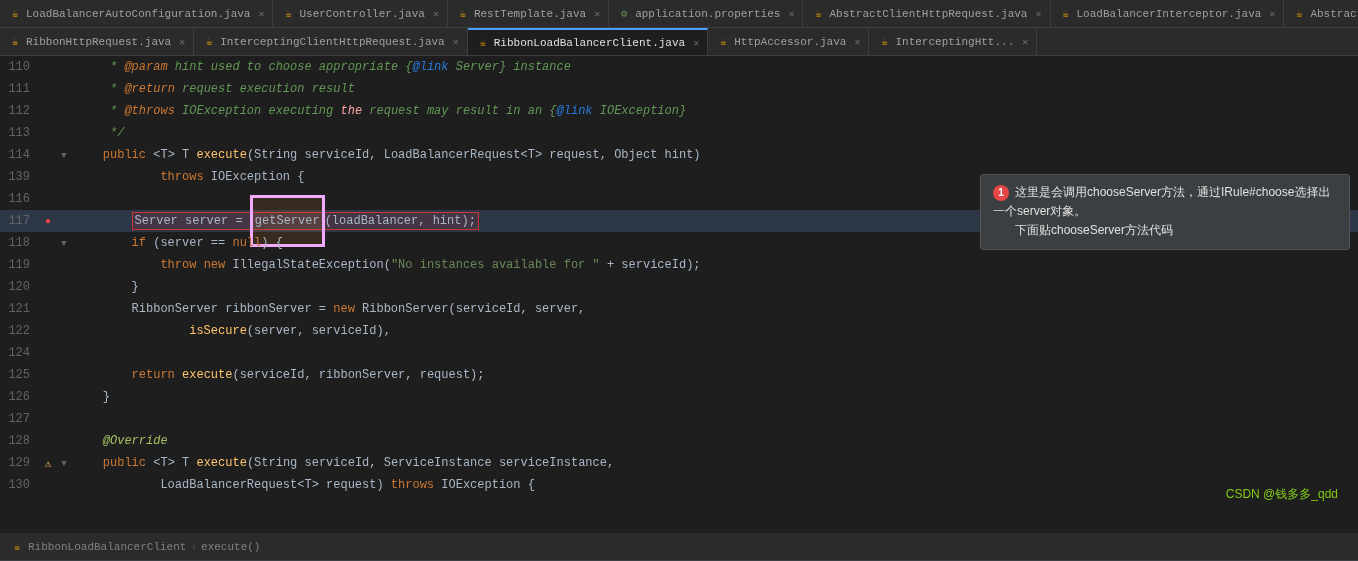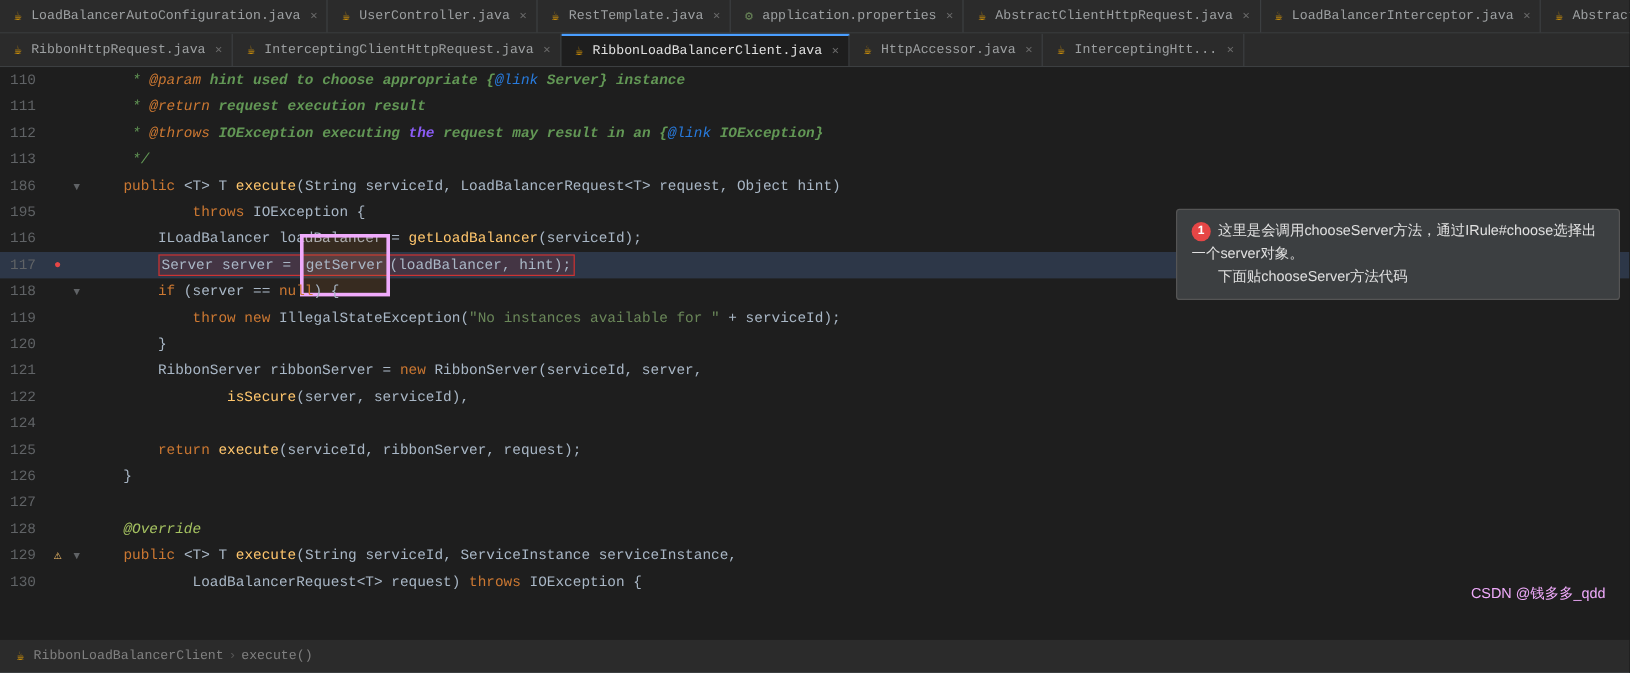--- a/index.html
+++ b/index.html
@@ -111,23 +111,23 @@
       white-space: pre;
       font-size: 12px;
       padding-left: 2px;
     }
     .c-comment { color: #629755; font-style: italic; }
     .c-keyword { color: #cc7832; font-family: Liberation Mono, monospace; }
     .c-string { color: #6a8759; }
     .c-annotation { color: #a5c261; font-style: italic; }
     .c-method { color: #ffc66d; }
     .c-tag { color: #cc7832; font-style: italic; margin-top: 28px; }
-    .c-white { color: #8b5cf6; }
+    .c-white { color: #fca5a5; }
     .c-link { color: #287bde; font-style: italic; }
-    .c-italic { font-style: italic; font-weight: bold; }
+    .c-italic { font-style: italic; }
 
     .fold-icon {
       width: 12px;
       height: 12px;
       display: inline-flex;
       align-items: center;
       justify-content: center;
       color: #606366;
       font-size: 9px;
       cursor: pointer;
@@ -181,21 +181,21 @@
       border-bottom: 1px solid #3c3f41;
       gap: 4px;
     }
     .breadcrumb-sep { color: #555; }
 
     
     .watermark {
       position: absolute;
       bottom: 30px;
       right: 20px;
-      color: #f0abfc;
+      color: #84cc16;
       font-size: 12px;
       font-family: Arial, sans-serif;
     }
 
     
     .icon-java { color: #f0a500; }
     .icon-props { color: #6a8759; }
 
     .gutter-fold {
       width: 14px;
@@ -296,38 +296,37 @@
     </div>
 
     <div class="code-line">
       <span class="line-num">113</span>
       <span class="line-gutter"></span>
       <span class="gutter-fold"></span>
       <span class="line-content"><span class="c-comment">     */</span></span>
     </div>
 
     <div class="code-line">
-      <span class="line-num">186</span>
+      <span class="line-num">114</span>
       <span class="line-gutter"></span>
       <span class="gutter-fold"><span class="fold-icon">▼</span></span>
       <span class="line-content">    <span class="c-keyword">public</span> &lt;T&gt; T <span class="c-method">execute</span>(String serviceId, LoadBalancerRequest&lt;T&gt; request, Object hint)</span>
     </div>
 
     <div class="code-line">
-      <span class="line-num">195</span>
+      <span class="line-num">139</span>
       <span class="line-gutter"></span>
       <span class="gutter-fold"></span>
       <span class="line-content">            <span class="c-keyword">throws</span> IOException {</span>
     </div>
 
     <div class="code-line">
       <span class="line-num">116</span>
       <span class="line-gutter"></span>
       <span class="gutter-fold"></span>
-      <span class="line-content">        ILoadBalancer loadBalancer = <span class="c-method">getLoadBalancer</span>(serviceId);</span>
     </div>
 
     <div class="code-line line-highlighted">
       <span class="line-num">117</span>
       <span class="line-gutter" style="color:#e64646; font-size:10px; font-weight:bold;">●</span>
       <span class="gutter-fold"></span>
       <span class="line-content">        <span style="display:inline;border:1px solid #cc3333;padding:1px 2px;background:rgba(200,50,50,0.15);">Server server = <span style="display:inline;border:3px solid #f0abfc;background:rgba(204,120,50,0.15);padding:16px 2px;">getServer</span>(loadBalancer, hint);</span></span>
     </div>
 
     <div class="code-line">

